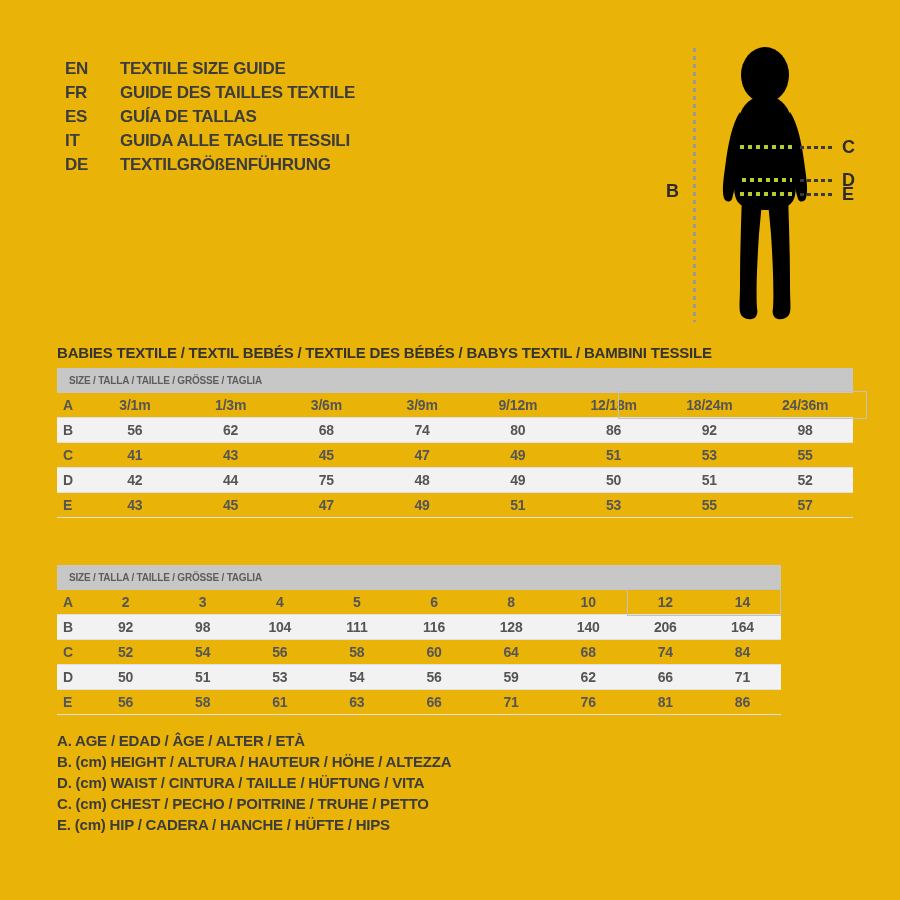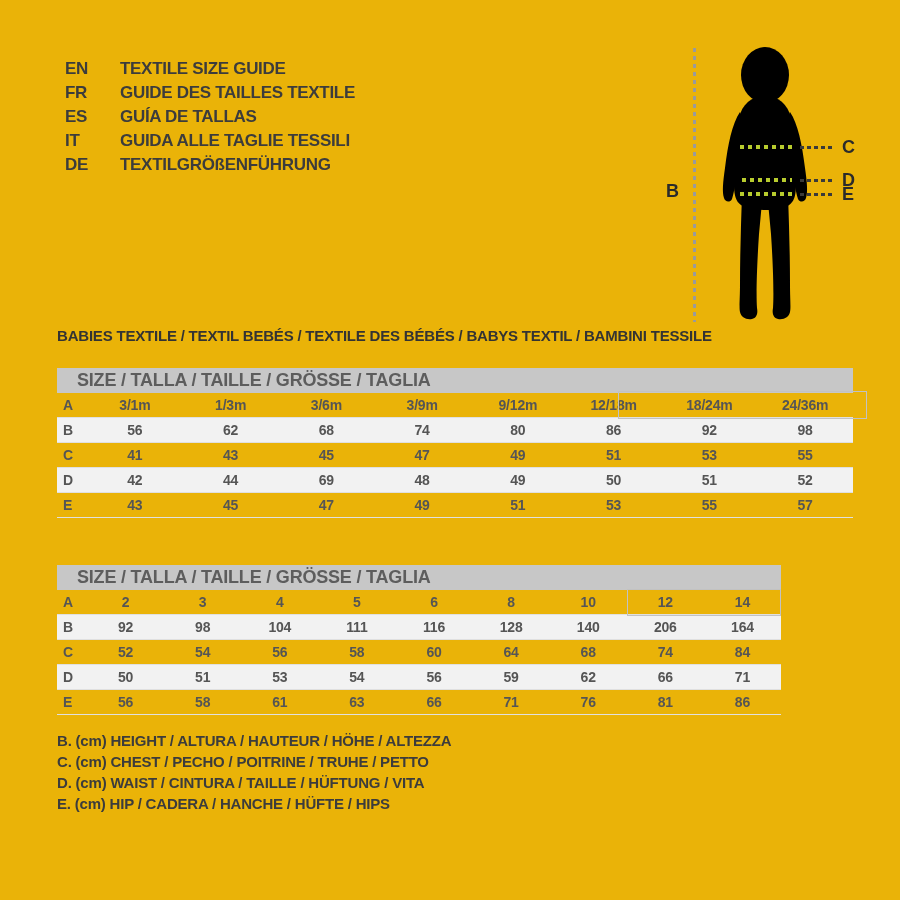--- a/index.html
+++ b/index.html
@@ -20,22 +20,22 @@
          background:repeating-linear-gradient(to right,#b8cc2e 0 4px,transparent 4px 8px);}
   .hdash-d{position:absolute;height:3px;
          background:repeating-linear-gradient(to right,#3a3a3a 0 4px,transparent 4px 7px);}
   .m-label{position:absolute;font-size:18px;font-weight:700;color:#2b2b2b;line-height:22px;}
 
   
   .sec-title{position:absolute;left:57px;font-size:15px;font-weight:700;color:#333;letter-spacing:-0.2px;}
 
   
   .size-table{position:absolute;left:57px;}
-  .thead{height:25px;background:#c7c7c7;color:#5d5d5d;font-size:18px;font-weight:700;
-         line-height:25px;padding-left:20px;letter-spacing:-0.2px;}
+  .thead{height:25px;background:#c7c7c7;color:#5d5d5d;font-size:10px;font-weight:700;
+         line-height:25px;padding-left:12px;letter-spacing:-0.2px;}
   .trow{display:grid;height:24px;align-items:center;border-bottom:1px solid #e0e0e0;
         font-size:14px;font-weight:700;color:#555;letter-spacing:-0.2px;}
   .rows .trow:nth-child(even){background:#f2f2f2;}
   .rlabel{padding-left:6px;text-align:left;}
   .cell{text-align:center;}
 
   
   .hl-box{position:absolute;border:1px solid #c2c2c2;background:transparent;}
 
   
@@ -90,21 +90,21 @@
   <div class="m-label" style="left:842px;top:136px">C</div>
 
   <div class="hdash-y" style="left:742px;top:178px;width:50px"></div>
   <div class="hdash-d" style="left:800px;top:179px;width:32px"></div>
   <div class="m-label" style="left:842px;top:169px">D</div>
 
   <div class="hdash-y" style="left:740px;top:192px;width:52px"></div>
   <div class="hdash-d" style="left:800px;top:193px;width:32px"></div>
   <div class="m-label" style="left:842px;top:183px">E</div>
 
-  <div class="sec-title" style="top:327px">BABIES TEXTILE / TEXTIL BEBÉS / TEXTILE DES BÉBÉS / BABYS TEXTIL / BAMBINI TESSILE</div>
+  <div class="sec-title" style="top:344px">BABIES TEXTILE / TEXTIL BEBÉS / TEXTILE DES BÉBÉS / BABYS TEXTIL / BAMBINI TESSILE</div>
   <div class="size-table" style="top:368px;width:796px">
     <div class="thead">SIZE / TALLA / TAILLE / GRÖSSE / TAGLIA</div>
     <div class="rows">
         <div class="trow" style="grid-template-columns: 30px repeat(8, 1fr);">
           <span class="rlabel">A</span>
           <span class="cell">3/1m</span>
           <span class="cell">1/3m</span>
           <span class="cell">3/6m</span>
           <span class="cell">3/9m</span>
           <span class="cell">9/12m</span>
@@ -131,21 +131,21 @@
           <span class="cell">47</span>
           <span class="cell">49</span>
           <span class="cell">51</span>
           <span class="cell">53</span>
           <span class="cell">55</span>
         </div>
         <div class="trow" style="grid-template-columns: 30px repeat(8, 1fr);">
           <span class="rlabel">D</span>
           <span class="cell">42</span>
           <span class="cell">44</span>
-          <span class="cell">69</span>
+          <span class="cell">75</span>
           <span class="cell">48</span>
           <span class="cell">49</span>
           <span class="cell">50</span>
           <span class="cell">51</span>
           <span class="cell">52</span>
         </div>
         <div class="trow" style="grid-template-columns: 30px repeat(8, 1fr);">
           <span class="rlabel">E</span>
           <span class="cell">43</span>
           <span class="cell">45</span>
@@ -221,19 +221,20 @@
           <span class="cell">71</span>
           <span class="cell">76</span>
           <span class="cell">81</span>
           <span class="cell">86</span>
         </div>
       </div>
   </div>
   <div class="hl-box" style="left:627px;top:589px;width:152px;height:25px"></div>
 
   <div class="legend">
+    <div class="legend-line">A. AGE / EDAD / ÂGE / ALTER / ETÀ</div>
     <div class="legend-line">B. (cm) HEIGHT / ALTURA / HAUTEUR / HÖHE / ALTEZZA</div>
+    <div class="legend-line">D. (cm) WAIST / CINTURA / TAILLE / HÜFTUNG / VITA</div>
     <div class="legend-line">C. (cm) CHEST / PECHO / POITRINE / TRUHE / PETTO</div>
-    <div class="legend-line">D. (cm) WAIST / CINTURA / TAILLE / HÜFTUNG / VITA</div>
     <div class="legend-line">E. (cm) HIP / CADERA / HANCHE / HÜFTE / HIPS</div>
   </div>
 
 </div>
 
 </body></html>

